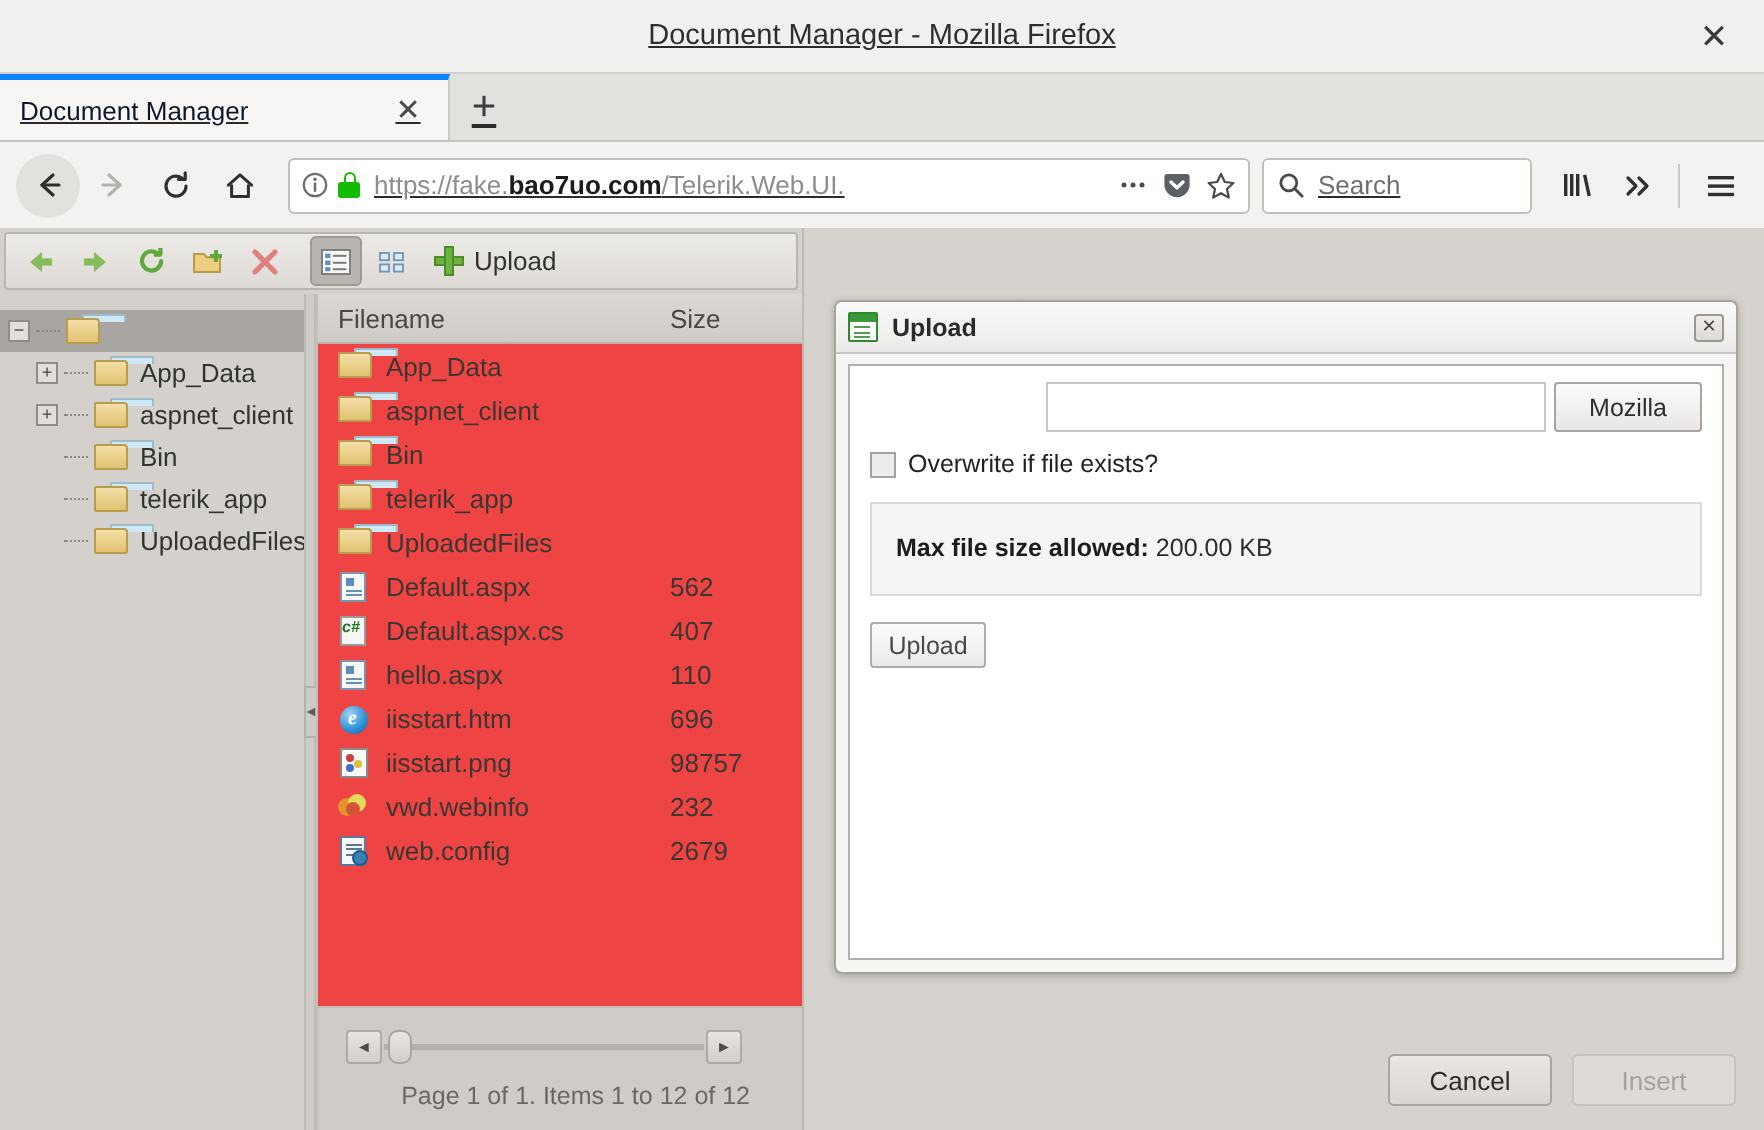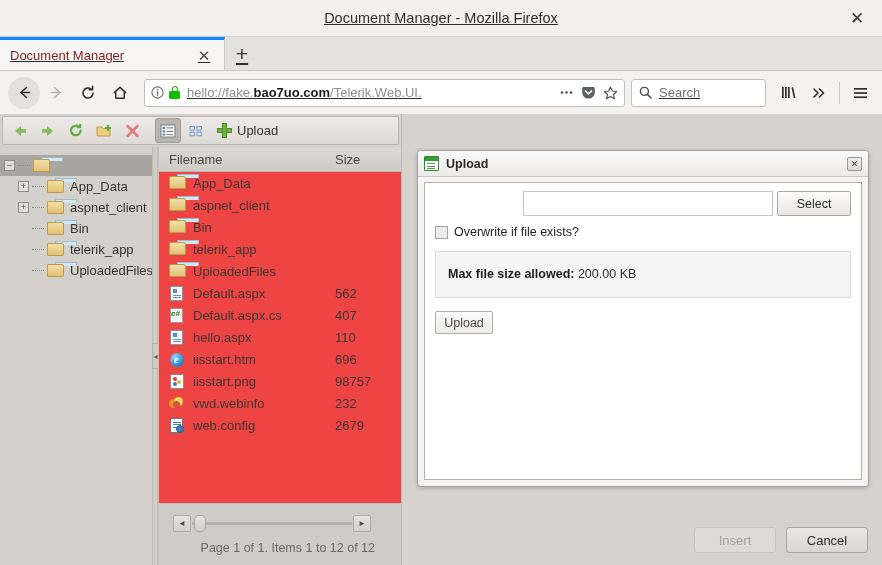--- a/index.html
+++ b/index.html
@@ -25,21 +25,21 @@
 
   .tabbar{
     height:33px;background:#e3e1de;display:flex;align-items:flex-end;
     border-bottom:1px solid #c9c6c2;
   }
   .tab{
     width:225px;height:33px;background:#f7f6f5;border-top:3px solid #0a84ff;
     border-right:1px solid #ccc9c5;display:flex;align-items:center;
     padding:0 10px;box-sizing:border-box;cursor:pointer;position:relative;
   }
-  .tab-label{flex:1;font-size:13px;color:#7f1d1d;white-space:nowrap;overflow:hidden;}
+  .tab-label{flex:1;font-size:13px;color:#0f172a;white-space:nowrap;overflow:hidden;}
   .tab-close{
     width:20px;height:20px;display:flex;align-items:center;justify-content:center;
     font-size:15px;color:#4a4a4a;cursor:pointer;line-height:1;
   }
   .tab-new{
     width:34px;height:33px;display:flex;align-items:center;justify-content:center;
     font-size:21px;color:#3d3d3d;cursor:pointer;line-height:1;
   }
 
   .navbar{
@@ -372,21 +372,21 @@
         <svg width="13" height="13" viewBox="0 0 13 13">
             <circle cx="6.5" cy="6.5" r="5.6" fill="none" stroke="#6d6d6d" stroke-width="1.1"></circle>
             <circle cx="6.5" cy="3.6" r="0.85" fill="#6d6d6d"></circle>
             <rect x="5.85" y="5.3" width="1.3" height="4.6" fill="#6d6d6d"></rect>
           </svg>
       </span>
       <span class="url-lock">
         <i class="shackle"></i>
           <i class="body"></i>
       </span>
-      <span class="url-text"><span class="scheme">hello://fake.</span><b>bao7uo.com</b><span class="scheme">/Telerik.Web.UI.</span></span>
+      <span class="url-text"><span class="scheme">https://fake.</span><b>bao7uo.com</b><span class="scheme">/Telerik.Web.UI.</span></span>
       <span class="url-actions">
         <span>
           <svg width="15" height="13" viewBox="0 0 15 13">
               <circle cx="3" cy="6.5" r="1.25" fill="#4a4a4a"></circle>
               <circle cx="7.5" cy="6.5" r="1.25" fill="#4a4a4a"></circle>
               <circle cx="12" cy="6.5" r="1.25" fill="#4a4a4a"></circle>
             </svg>
         </span>
         <span>
           <svg width="15" height="14" viewBox="0 0 15 14">
@@ -732,40 +732,40 @@
               <i class="l" style="top:11px;"></i>
           </span>
           <span class="dlg-name">Upload</span>
           <span class="dlg-close">✕</span>
         </div>
 
         <div class="dlg-body">
           <div class="up-row">
             <span class="up-spacer"></span>
             <input class="up-input" type="text" placeholder="" style="">
-            <button class="up-select">Select</button>
+            <button class="up-select">Mozilla</button>
           </div>
 
           <div class="ovr-row">
             <span class="chk"></span>
             <span class="ovr-label">Overwrite if file exists?</span>
           </div>
 
           <div class="info-box">
             <div class="info-line">
               <b>Max file size allowed:</b>
               <span>200.00 KB</span>
             </div>
           </div>
 
           <button class="up-btn">Upload</button>
         </div>
       </div>
 
       <div class="dlg-actions">
+        <button class="act-btn cancel">Cancel</button>
         <button class="act-btn insert" disabled="">Insert</button>
-        <button class="act-btn cancel">Cancel</button>
       </div>
 
     </div>
 
   </div>
 </div>
 
 </body></html>

